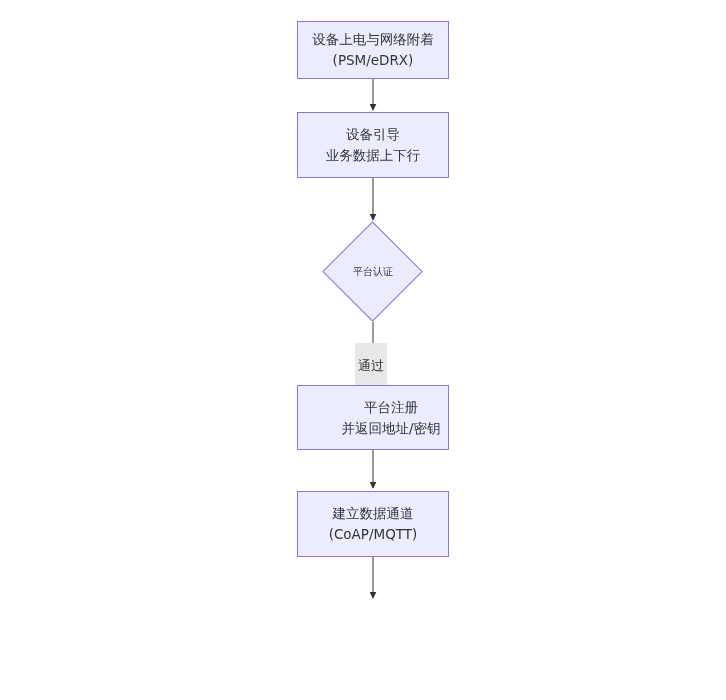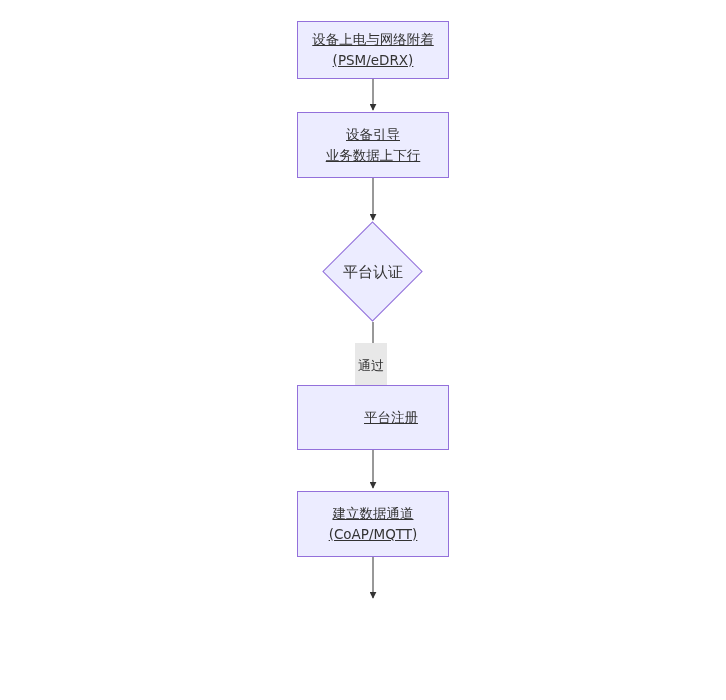--- a/index.html
+++ b/index.html
@@ -32,21 +32,20 @@
     box-sizing: border-box;
     display: flex;
     flex-direction: column;
     align-items: center;
     justify-content: center;
     color: #333333;
     font-size: 13.5px;
     line-height: 21px;
     text-align: center;
     white-space: nowrap;
-    text-decoration: underline;
   }
   .diamond-shape {
     position: absolute;
     left: 337px;
     top: 236px;
     width: 71px;
     height: 71px;
     background: #ECECFF;
     border: 1px solid #9370DB;
     box-sizing: border-box;
@@ -55,21 +54,21 @@
   .diamond-label {
     position: absolute;
     left: 313px;
     top: 261px;
     width: 120px;
     height: 22px;
     display: flex;
     align-items: center;
     justify-content: center;
     color: #333333;
-    font-size: 15px;
+    font-size: 10px;
     white-space: nowrap;
   }
   .edge-label {
     position: absolute;
     left: 355px;
     top: 343px;
     padding: 14px 3px;
     background: #e8e8e8;
     color: #333333;
     font-size: 13px;
@@ -105,20 +104,21 @@
     <span>业务数据上下行</span>
   </div>
 
   <div class="diamond-shape"></div>
   <div class="diamond-label">平台认证</div>
 
   <div class="edge-label">通过</div>
 
   <div class="node" style="top:385px; height:65px;padding-left:36px;">
     <span>平台注册</span>
+    <span>并返回地址/密钥</span>
   </div>
 
   <div class="node" style="top:491px; height:66px;">
     <span>建立数据通道</span>
     <span>(CoAP/MQTT)</span>
   </div>
 
 
 </div>
 

